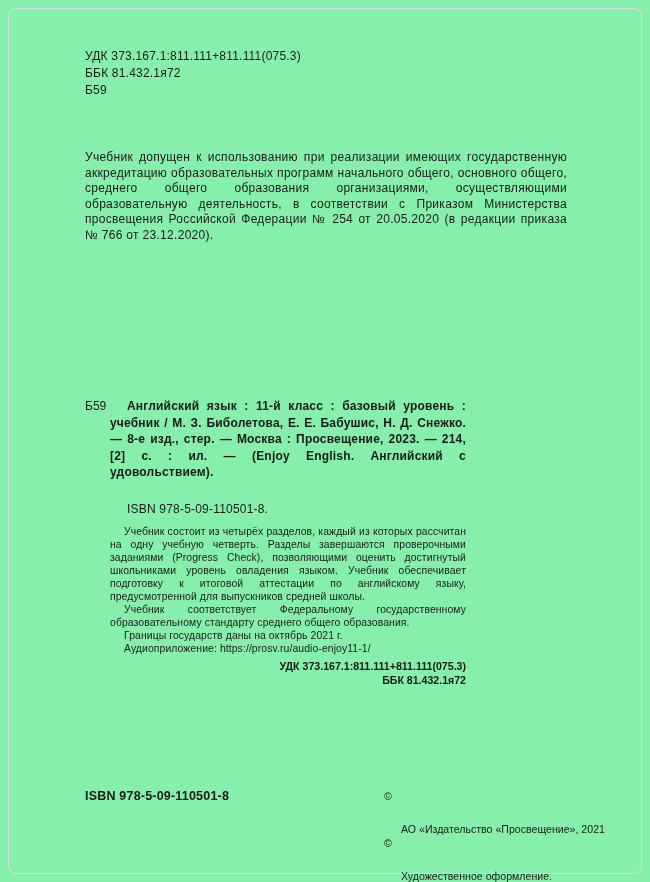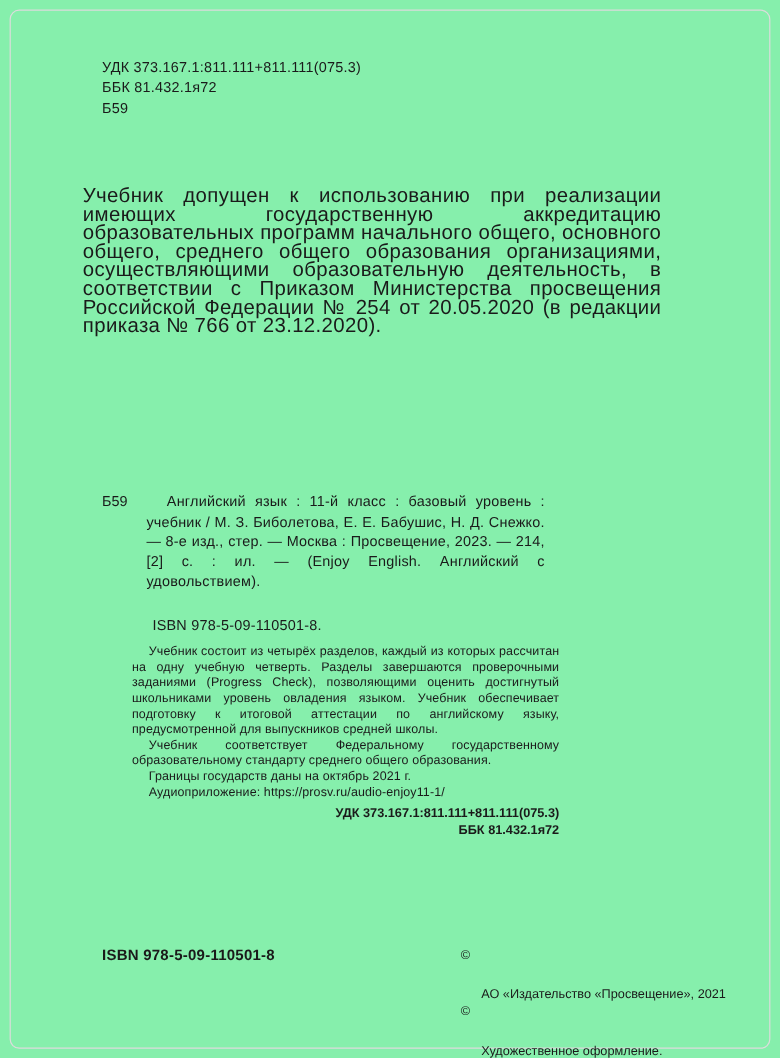--- a/index.html
+++ b/index.html
@@ -26,24 +26,24 @@
   .codes-top {
     position: absolute;
     left: 85px;
     top: 48px;
     font-size: 12px;
     line-height: 17px;
     letter-spacing: 0.2px;
   }
   .approval {
     position: absolute;
-    left: 69px;
+    left: 85px;
     top: 138px;
     width: 482px;
-    font-size: 17px;
+    font-size: 12px;
     line-height: 15.6px;
     text-align: justify;
     letter-spacing: 0.3px;
   }
   .biblio {
     position: absolute;
     left: 110px;
     top: 398px;
     width: 356px;
   }
@@ -58,26 +58,27 @@
     position: relative;
   }
   .b59-margin {
     position: absolute;
     left: -25px;
     top: 0;
     font-size: 12px;
     line-height: 16.5px;
   }
   .entry {
-    margin: 12px;
+    margin: 0;
     font-size: 12px;
     line-height: 16.5px;
     text-align: justify;
     text-indent: 17px;
     letter-spacing: 0.2px;
+    font-weight: bold;
   }
   .isbn-line {
     margin: 20px 0 8px 0;
     font-size: 12px;
     line-height: 16.5px;
     text-indent: 17px;
     letter-spacing: 0.2px;
   }
   .annot {
     margin: 0;

